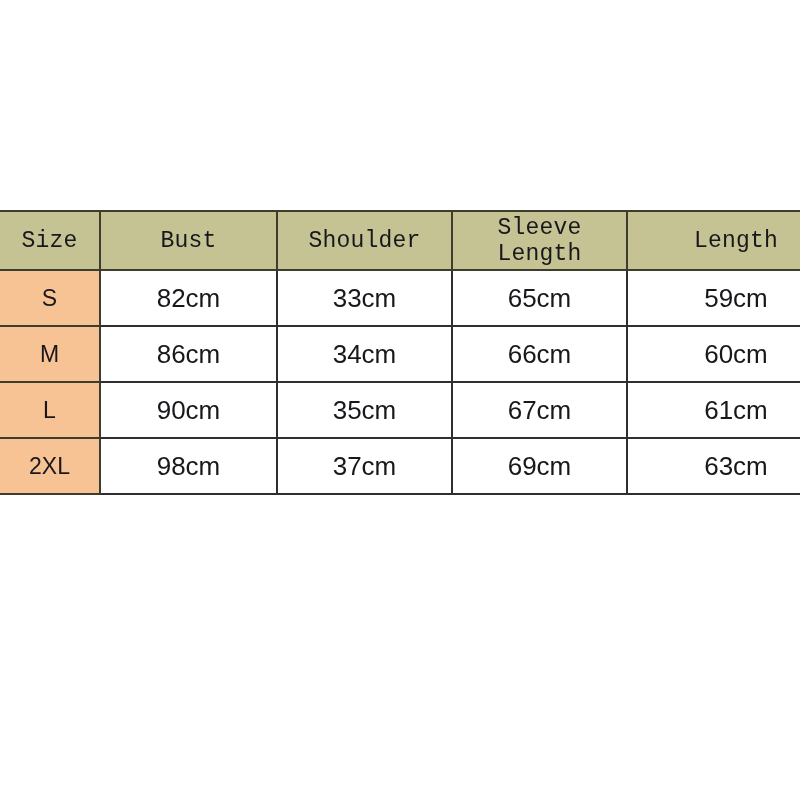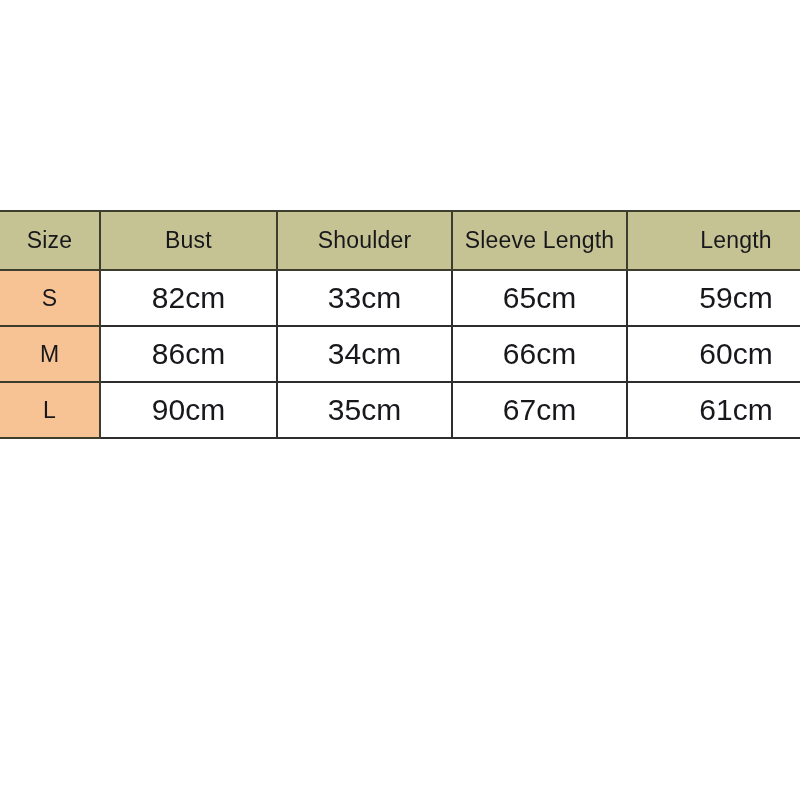--- a/index.html
+++ b/index.html
@@ -47,26 +47,27 @@
 
   
   table.size-chart tr > :first-child { border-left: none; }
   table.size-chart tr > :last-child  { border-right: none; padding-left: 44px; }
 
   table.size-chart thead th {
     height: 57px;
     background: #c5c393;
     font-size: 23px;
     letter-spacing: 0.2px;
+    font-family: Liberation Mono, monospace;
   }
 
   table.size-chart tbody td {
     height: 54px;
     background: #ffffff;
-    font-size: 30px;
+    font-size: 26px;
     border-color: #2e2e2e;
   }
 
   table.size-chart tbody td.size-cell {
     background: #f7c394;
     font-size: 23px;
     border-color: #3d3d2e;
   }
 </style>
 </head>
@@ -105,15 +106,22 @@
         <td>66cm</td>
         <td>60cm</td>
       </tr>
       <tr>
         <td class="size-cell">L</td>
         <td>90cm</td>
         <td>35cm</td>
         <td>67cm</td>
         <td>61cm</td>
       </tr>
+      <tr>
+        <td class="size-cell">2XL</td>
+        <td>98cm</td>
+        <td>37cm</td>
+        <td>69cm</td>
+        <td>63cm</td>
+      </tr>
     </tbody>
   </table>
 </div>
 
 </body></html>

